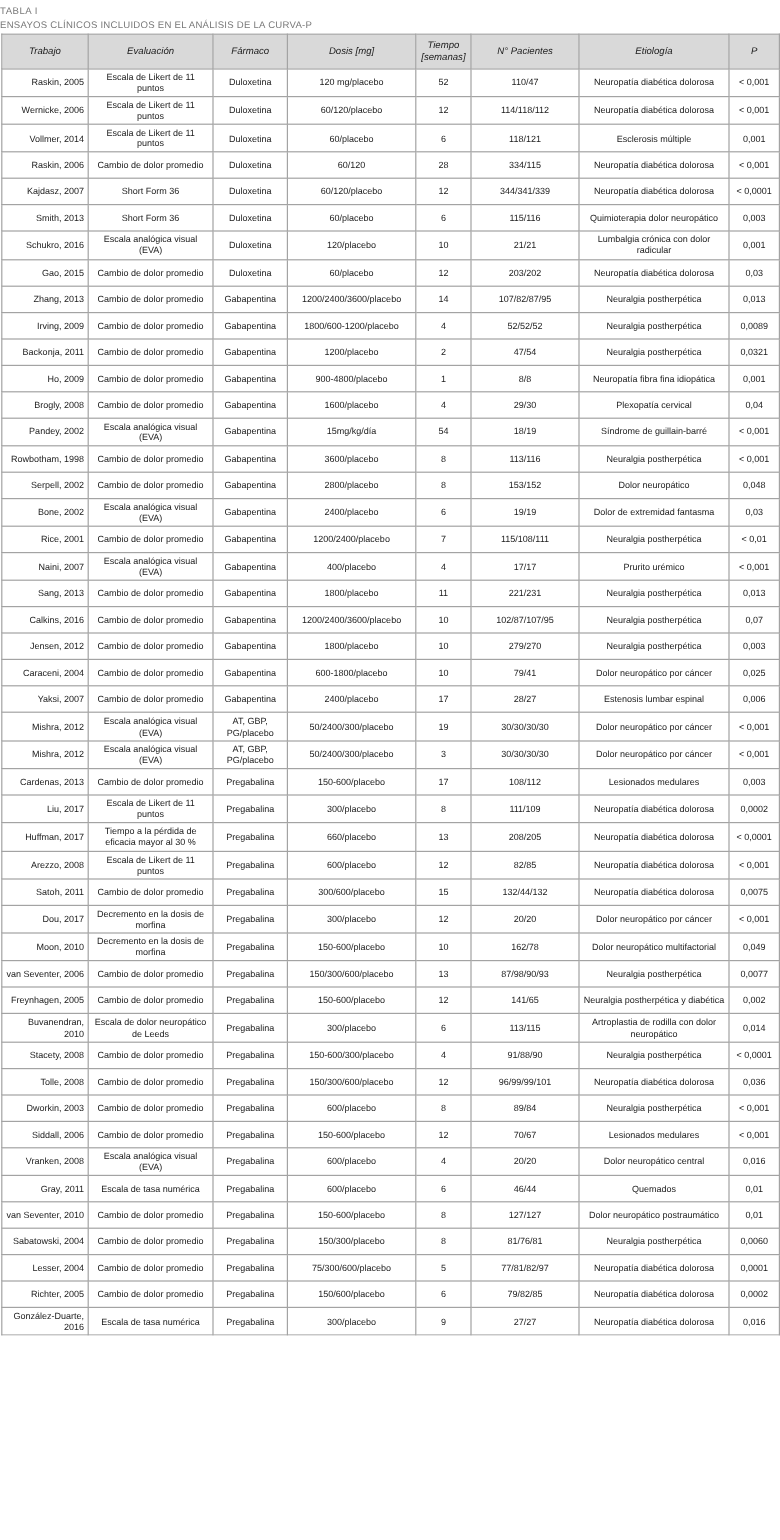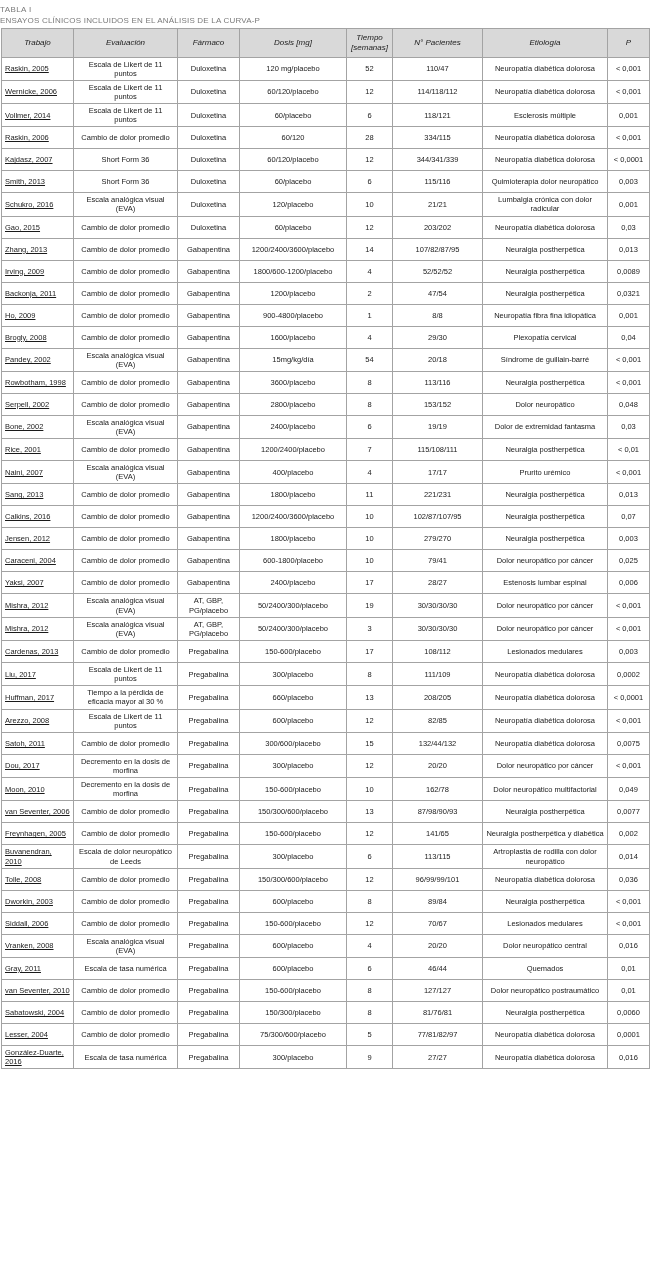--- a/index.html
+++ b/index.html
@@ -48,21 +48,21 @@
     overflow-wrap:break-word;
   }
   th{
     background:var(--header-bg);
     font-style:italic;
     font-weight:normal;
     font-size:8px;
     padding:4px 2px;
   }
   td{height:22px;}
-  td.left{text-align:left;padding-left:3px;text-decoration:underline;}
+  td.left{text-align:right;padding-left:3px;}
 </style>
 </head>
 <body>
 
 <div class="title-block">
   <div class="table-title">TABLA I</div>
   <div class="table-subtitle">ENSAYOS CLÍNICOS INCLUIDOS EN EL ANÁLISIS DE LA CURVA-P</div>
 </div>
 
 <table>
@@ -218,21 +218,21 @@
         <td>29/30</td>
         <td>Plexopatía cervical</td>
         <td>0,04</td>
       </tr>
       <tr>
         <td class="left">Pandey, 2002</td>
         <td>Escala analógica visual (EVA)</td>
         <td>Gabapentina</td>
         <td>15mg/kg/día</td>
         <td>54</td>
-        <td>20/18</td>
+        <td>18/19</td>
         <td>Síndrome de guillain-barré</td>
         <td>&lt; 0,001</td>
       </tr>
       <tr>
         <td class="left">Rowbotham, 1998</td>
         <td>Cambio de dolor promedio</td>
         <td>Gabapentina</td>
         <td>3600/placebo</td>
         <td>8</td>
         <td>113/116</td>
@@ -443,20 +443,30 @@
         <td class="left">Buvanendran, 2010</td>
         <td>Escala de dolor neuropático de Leeds</td>
         <td>Pregabalina</td>
         <td>300/placebo</td>
         <td>6</td>
         <td>113/115</td>
         <td>Artroplastia de rodilla con dolor neuropático</td>
         <td>0,014</td>
       </tr>
       <tr>
+        <td class="left">Stacety, 2008</td>
+        <td>Cambio de dolor promedio</td>
+        <td>Pregabalina</td>
+        <td>150-600/300/placebo</td>
+        <td>4</td>
+        <td>91/88/90</td>
+        <td>Neuralgia postherpética</td>
+        <td>&lt; 0,0001</td>
+      </tr>
+      <tr>
         <td class="left">Tolle, 2008</td>
         <td>Cambio de dolor promedio</td>
         <td>Pregabalina</td>
         <td>150/300/600/placebo</td>
         <td>12</td>
         <td>96/99/99/101</td>
         <td>Neuropatía diabética dolorosa</td>
         <td>0,036</td>
       </tr>
       <tr>
@@ -523,20 +533,30 @@
         <td class="left">Lesser, 2004</td>
         <td>Cambio de dolor promedio</td>
         <td>Pregabalina</td>
         <td>75/300/600/placebo</td>
         <td>5</td>
         <td>77/81/82/97</td>
         <td>Neuropatía diabética dolorosa</td>
         <td>0,0001</td>
       </tr>
       <tr>
+        <td class="left">Richter, 2005</td>
+        <td>Cambio de dolor promedio</td>
+        <td>Pregabalina</td>
+        <td>150/600/placebo</td>
+        <td>6</td>
+        <td>79/82/85</td>
+        <td>Neuropatía diabética dolorosa</td>
+        <td>0,0002</td>
+      </tr>
+      <tr>
         <td class="left">González-Duarte, 2016</td>
         <td>Escala de tasa numérica</td>
         <td>Pregabalina</td>
         <td>300/placebo</td>
         <td>9</td>
         <td>27/27</td>
         <td>Neuropatía diabética dolorosa</td>
         <td>0,016</td>
       </tr>
     </tbody>

